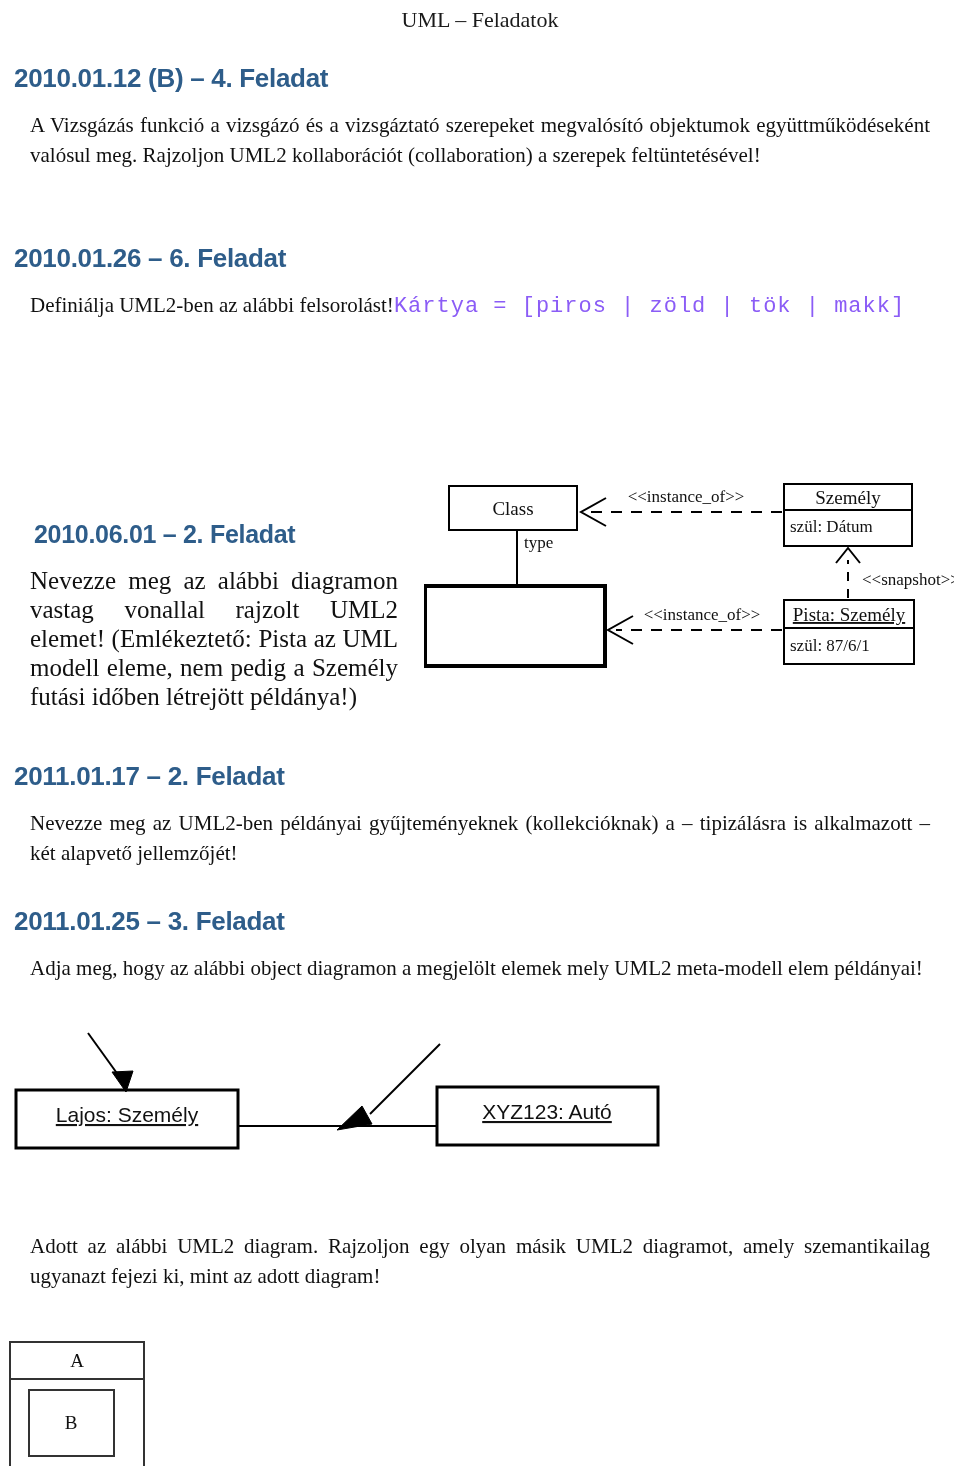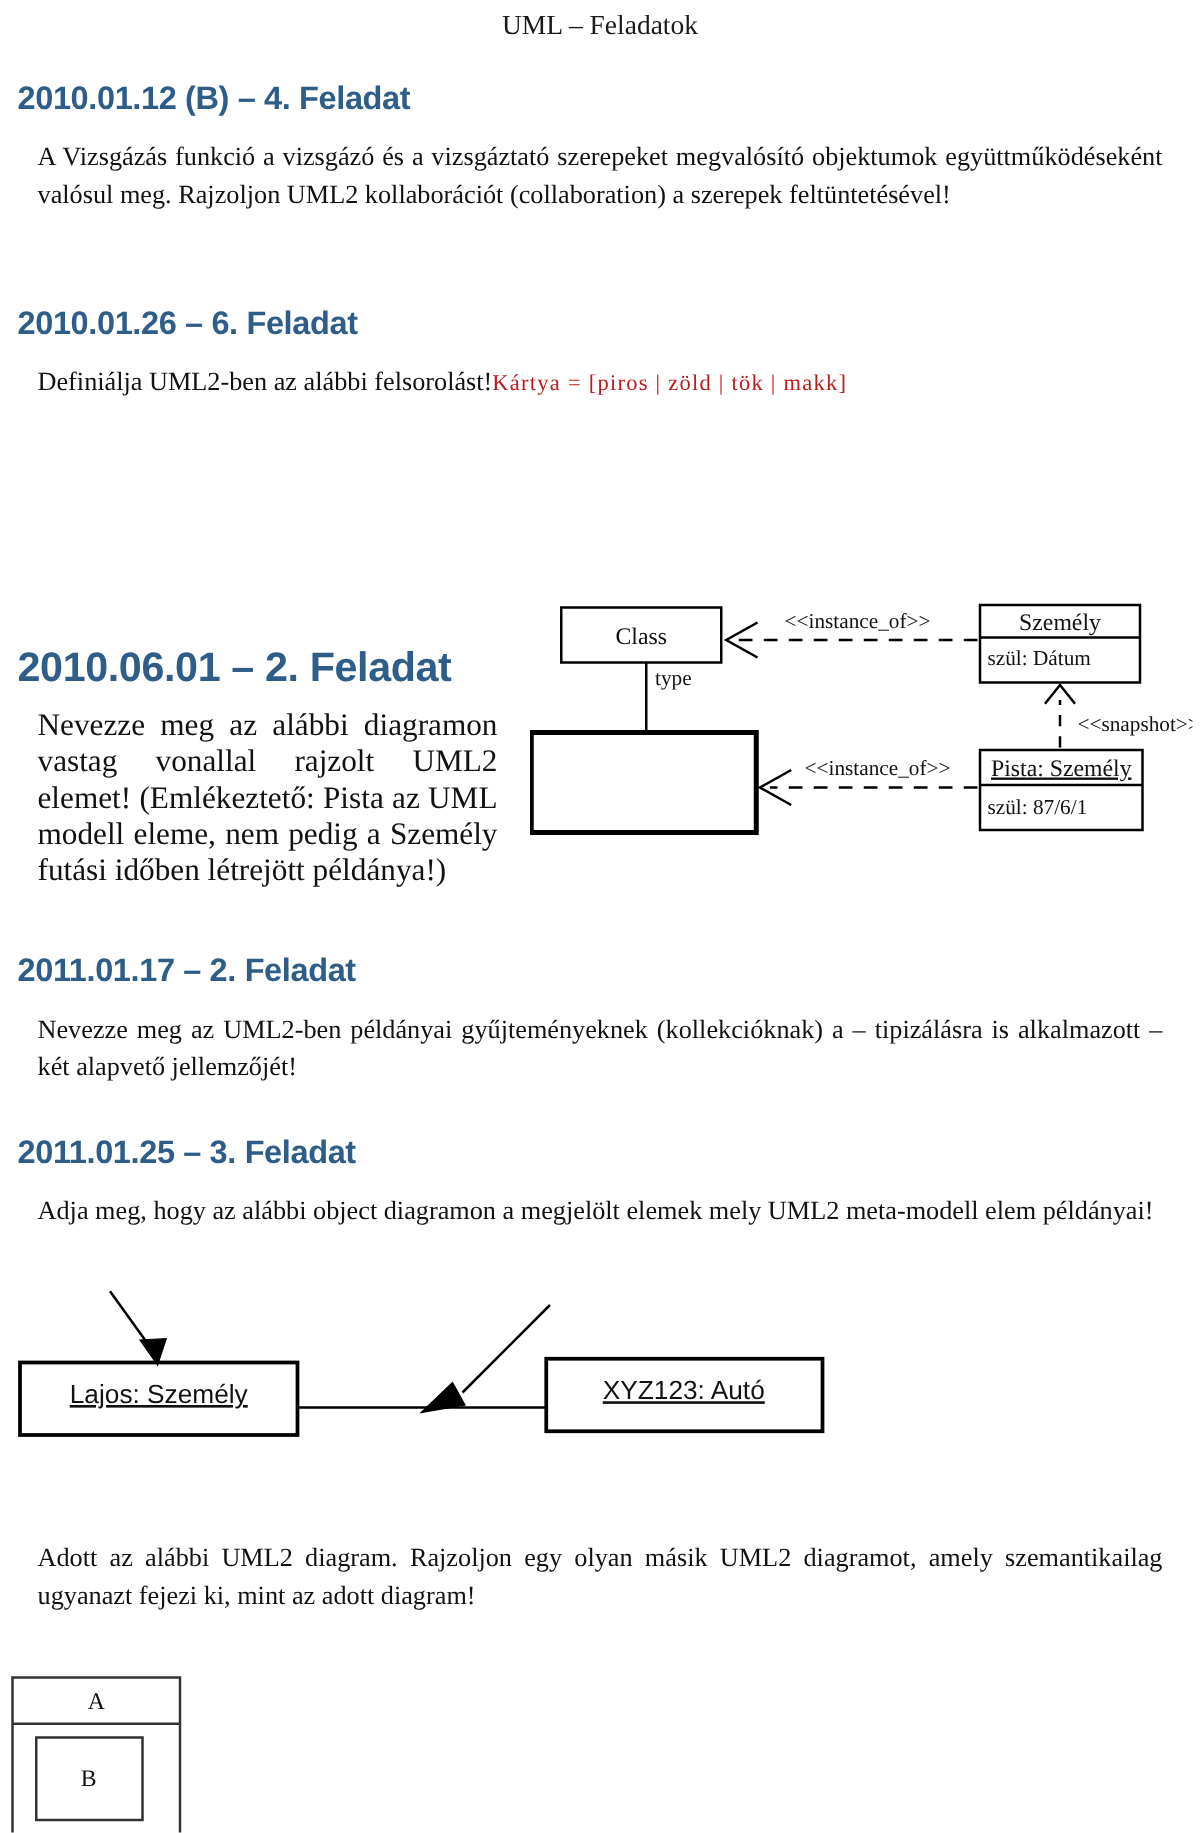--- a/index.html
+++ b/index.html
@@ -58,35 +58,35 @@
     font-size: 21px;
     line-height: 30px;
     text-align: justify;
     color: #111111;
   }
   p.body-text.narrow {
     text-align: justify;
   }
 
   .mono {
-    font-family: Liberation Serif, serif;
-    font-size: 18px;
+    font-family: Liberation Mono, monospace;
+    font-size: 22px;
     letter-spacing: 1px;
-    color: #b91c1c;
+    color: #8b5cf6;
   }
 
   
   #block-2010-01-12 { top: 62px; }
   #block-2010-01-26 { top: 242px; }
   #block-2010-06-01 { left: 14px; width: 400px; top: 518px; }
   #block-2011-01-18-2 { top: 760px; }
   #block-2011-01-18-3 { top: 905px; }
   #block-2011-05-24 { top: 1215px; }
 
-  #block-2010-06-01 h2.task-heading { font-size: 33px; }
+  #block-2010-06-01 h2.task-heading { font-size: 25px; margin-left: 20px; }
   #block-2010-06-01 p.body-text { font-size: 25px; line-height: 29px; }
 
   
   .diagram {
     position: absolute;
     display: block;
   }
   #diagram-instance-of { left: 424px; top: 460px; }
   #diagram-object { left: 0px; top: 1030px; }
   #diagram-nested-ab { left: 8px; top: 1340px; }

